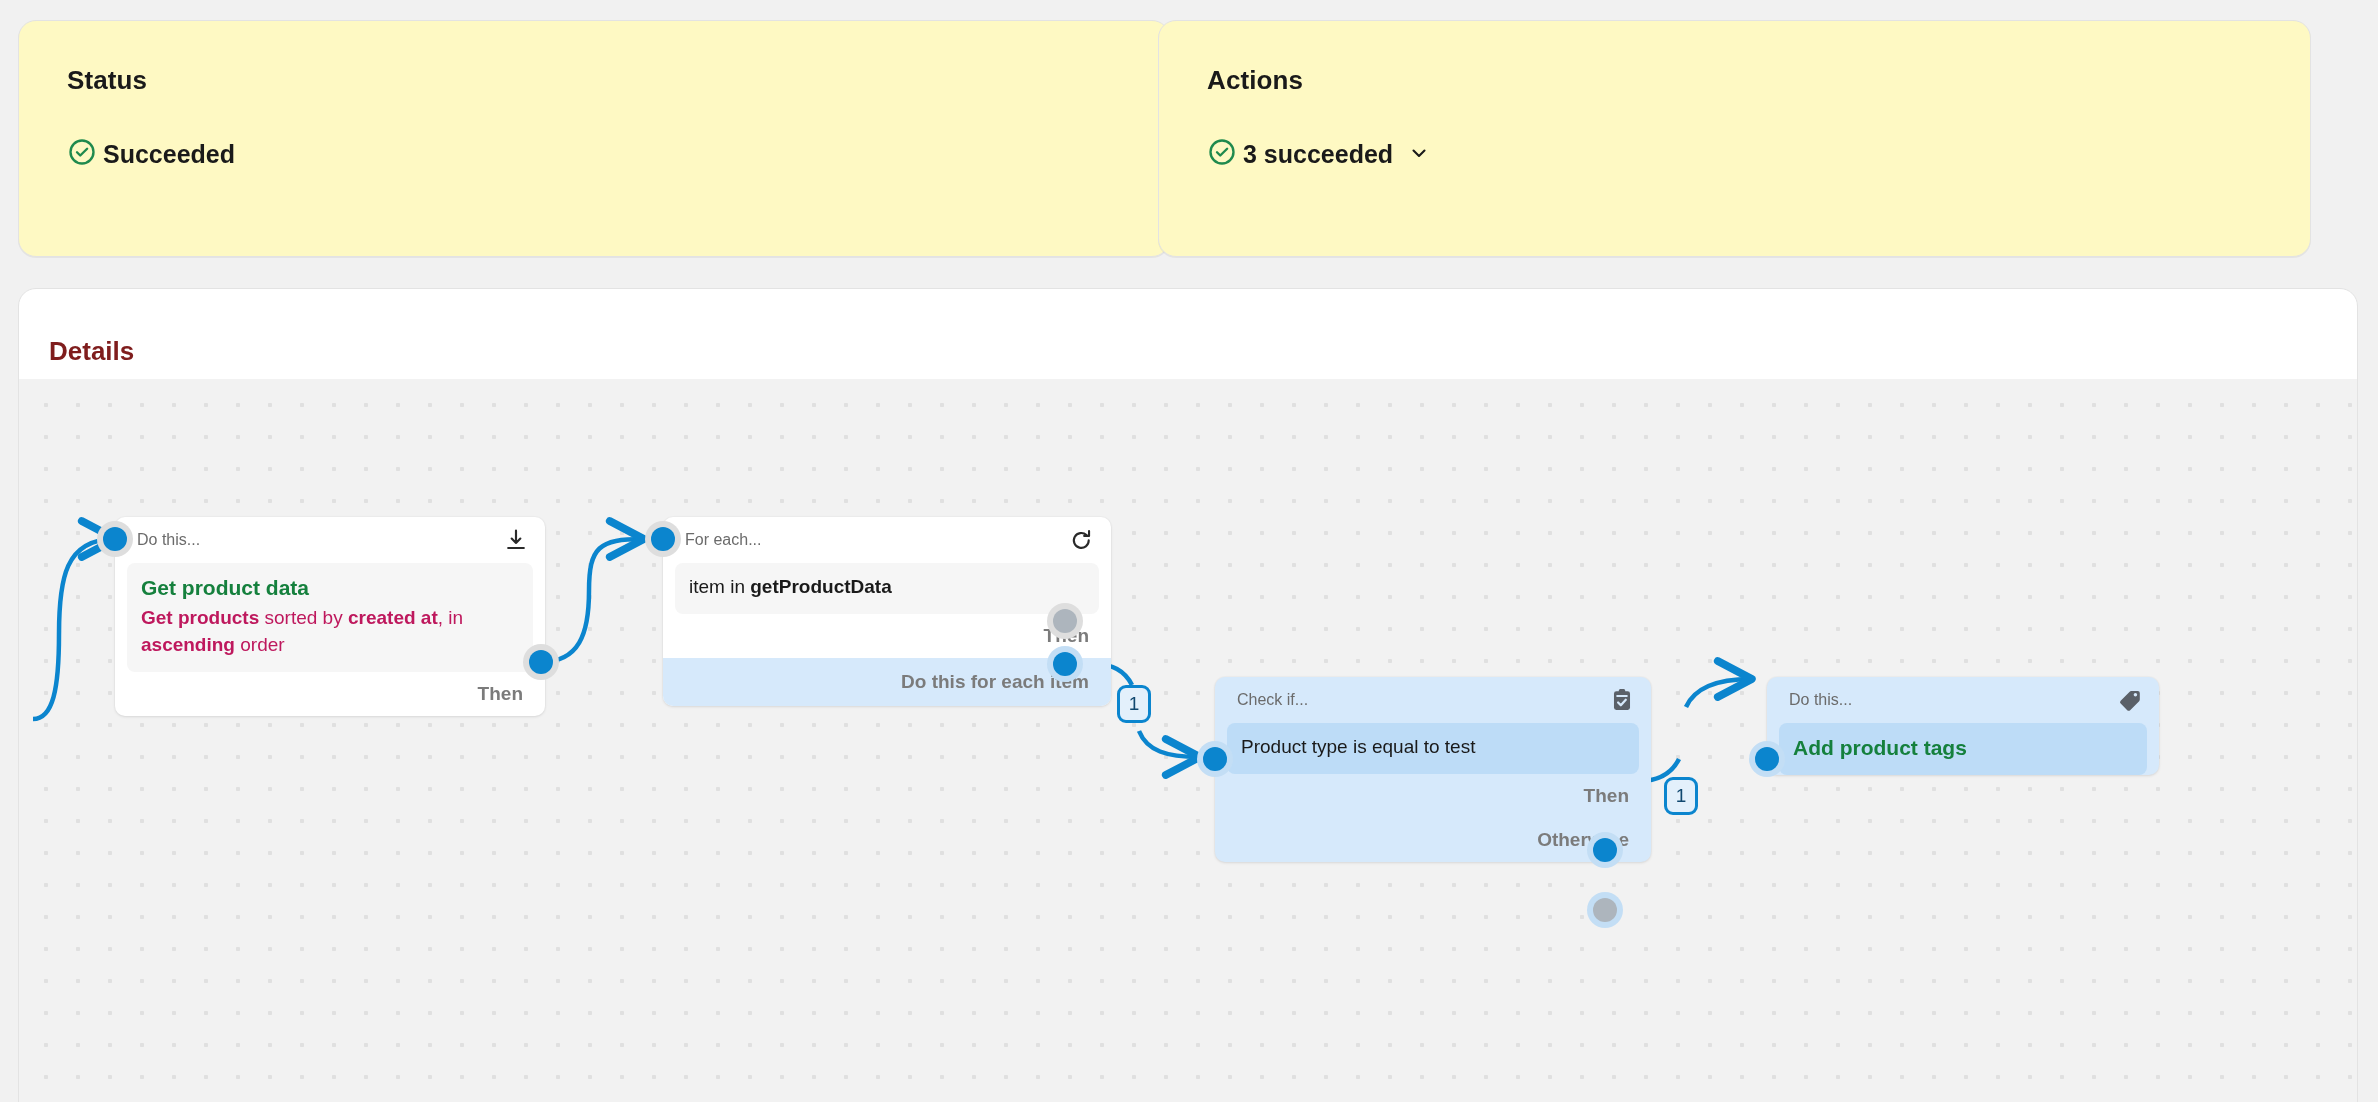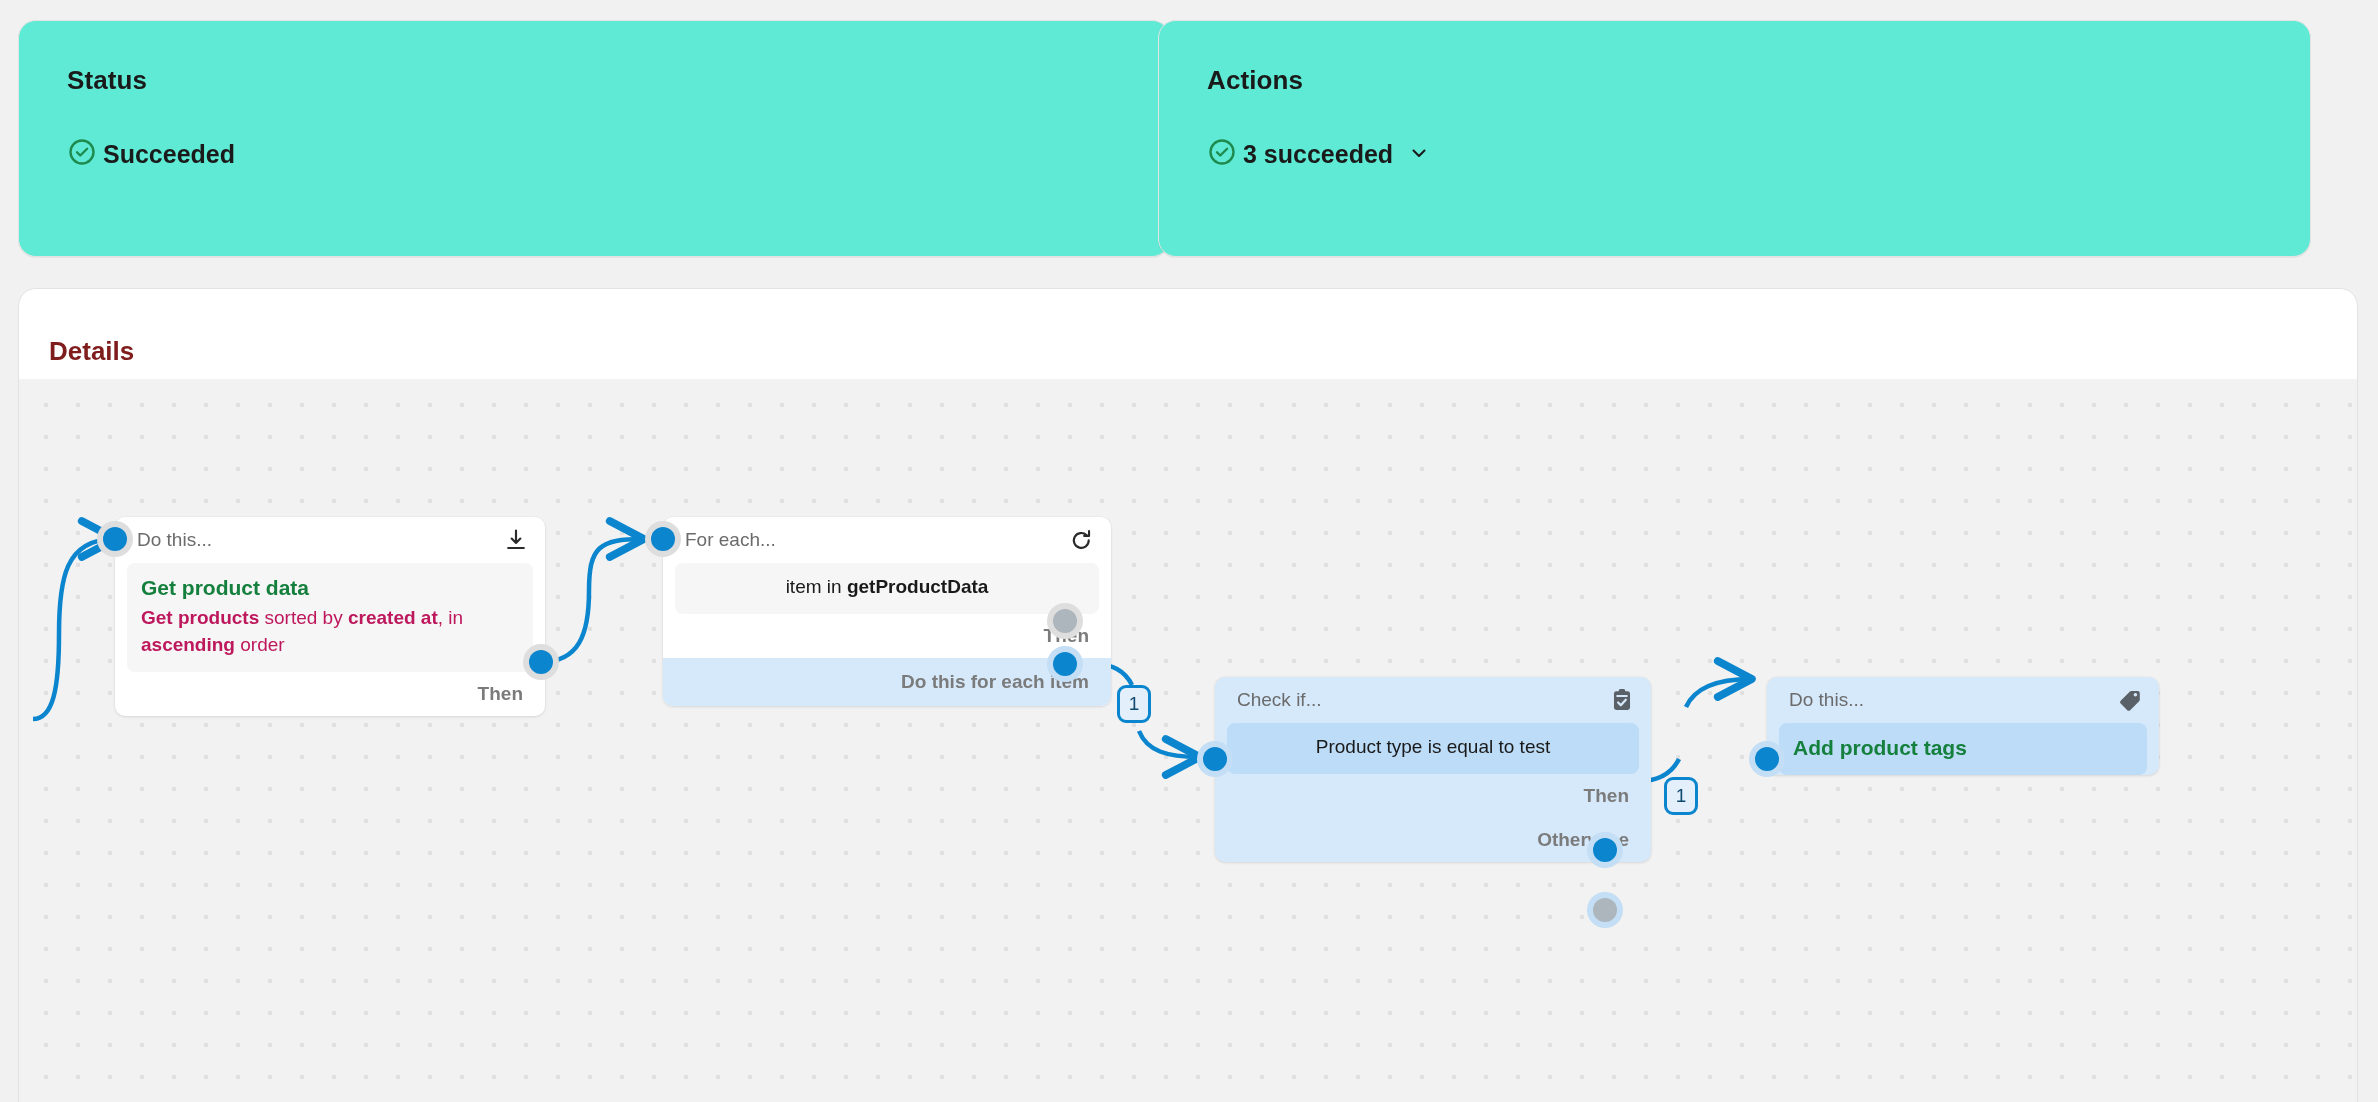--- a/index.html
+++ b/index.html
@@ -13,21 +13,21 @@
   .page {
     position: relative;
     width: 2378px;
     height: 1102px;
     background: #f1f1f1;
   }
 
   
   .card {
     position: absolute;
-    background: #5eead4;
+    background: #fef9c3;
     border: 1px solid #e3e3e3;
     border-radius: 18px;
     box-shadow: 0 1px 0 rgba(0,0,0,0.05);
   }
   #status-card {
     left: 18px;  top: 20px;
     width: 1152px; height: 237px;
   }
   #actions-card {
     left: 1158px; top: 20px;
@@ -108,21 +108,21 @@
 
   .node-head {
     position: relative;
     height: 46px;
     display: flex;
     align-items: center;
     justify-content: space-between;
     padding: 0 16px 0 22px;
   }
   .node-head-label {
-    font-size: 19px;
+    font-size: 16px;
     color: #6b6b6b;
   }
   .node-head-icon { display: flex; align-items: center; }
 
   .node-body {
     margin: 0 12px;
     border-radius: 8px;
     background: #f6f6f6;
     padding: 11px 14px 13px 14px;
   }
@@ -136,21 +136,20 @@
   .body-sub {
     font-size: 19px;
     color: #be185d;
     line-height: 1.45;
     margin-top: 2px;
   }
   .body-plain {
     font-size: 19px;
     color: #1a1a1a;
     line-height: 1.4;
-    text-align: center;
   }
   .body-plain b, .body-sub b { font-weight: bold; }
 
   .node-foot {
     height: 44px;
     display: flex;
     align-items: center;
     justify-content: flex-end;
     padding-right: 22px;
     font-size: 19px;

